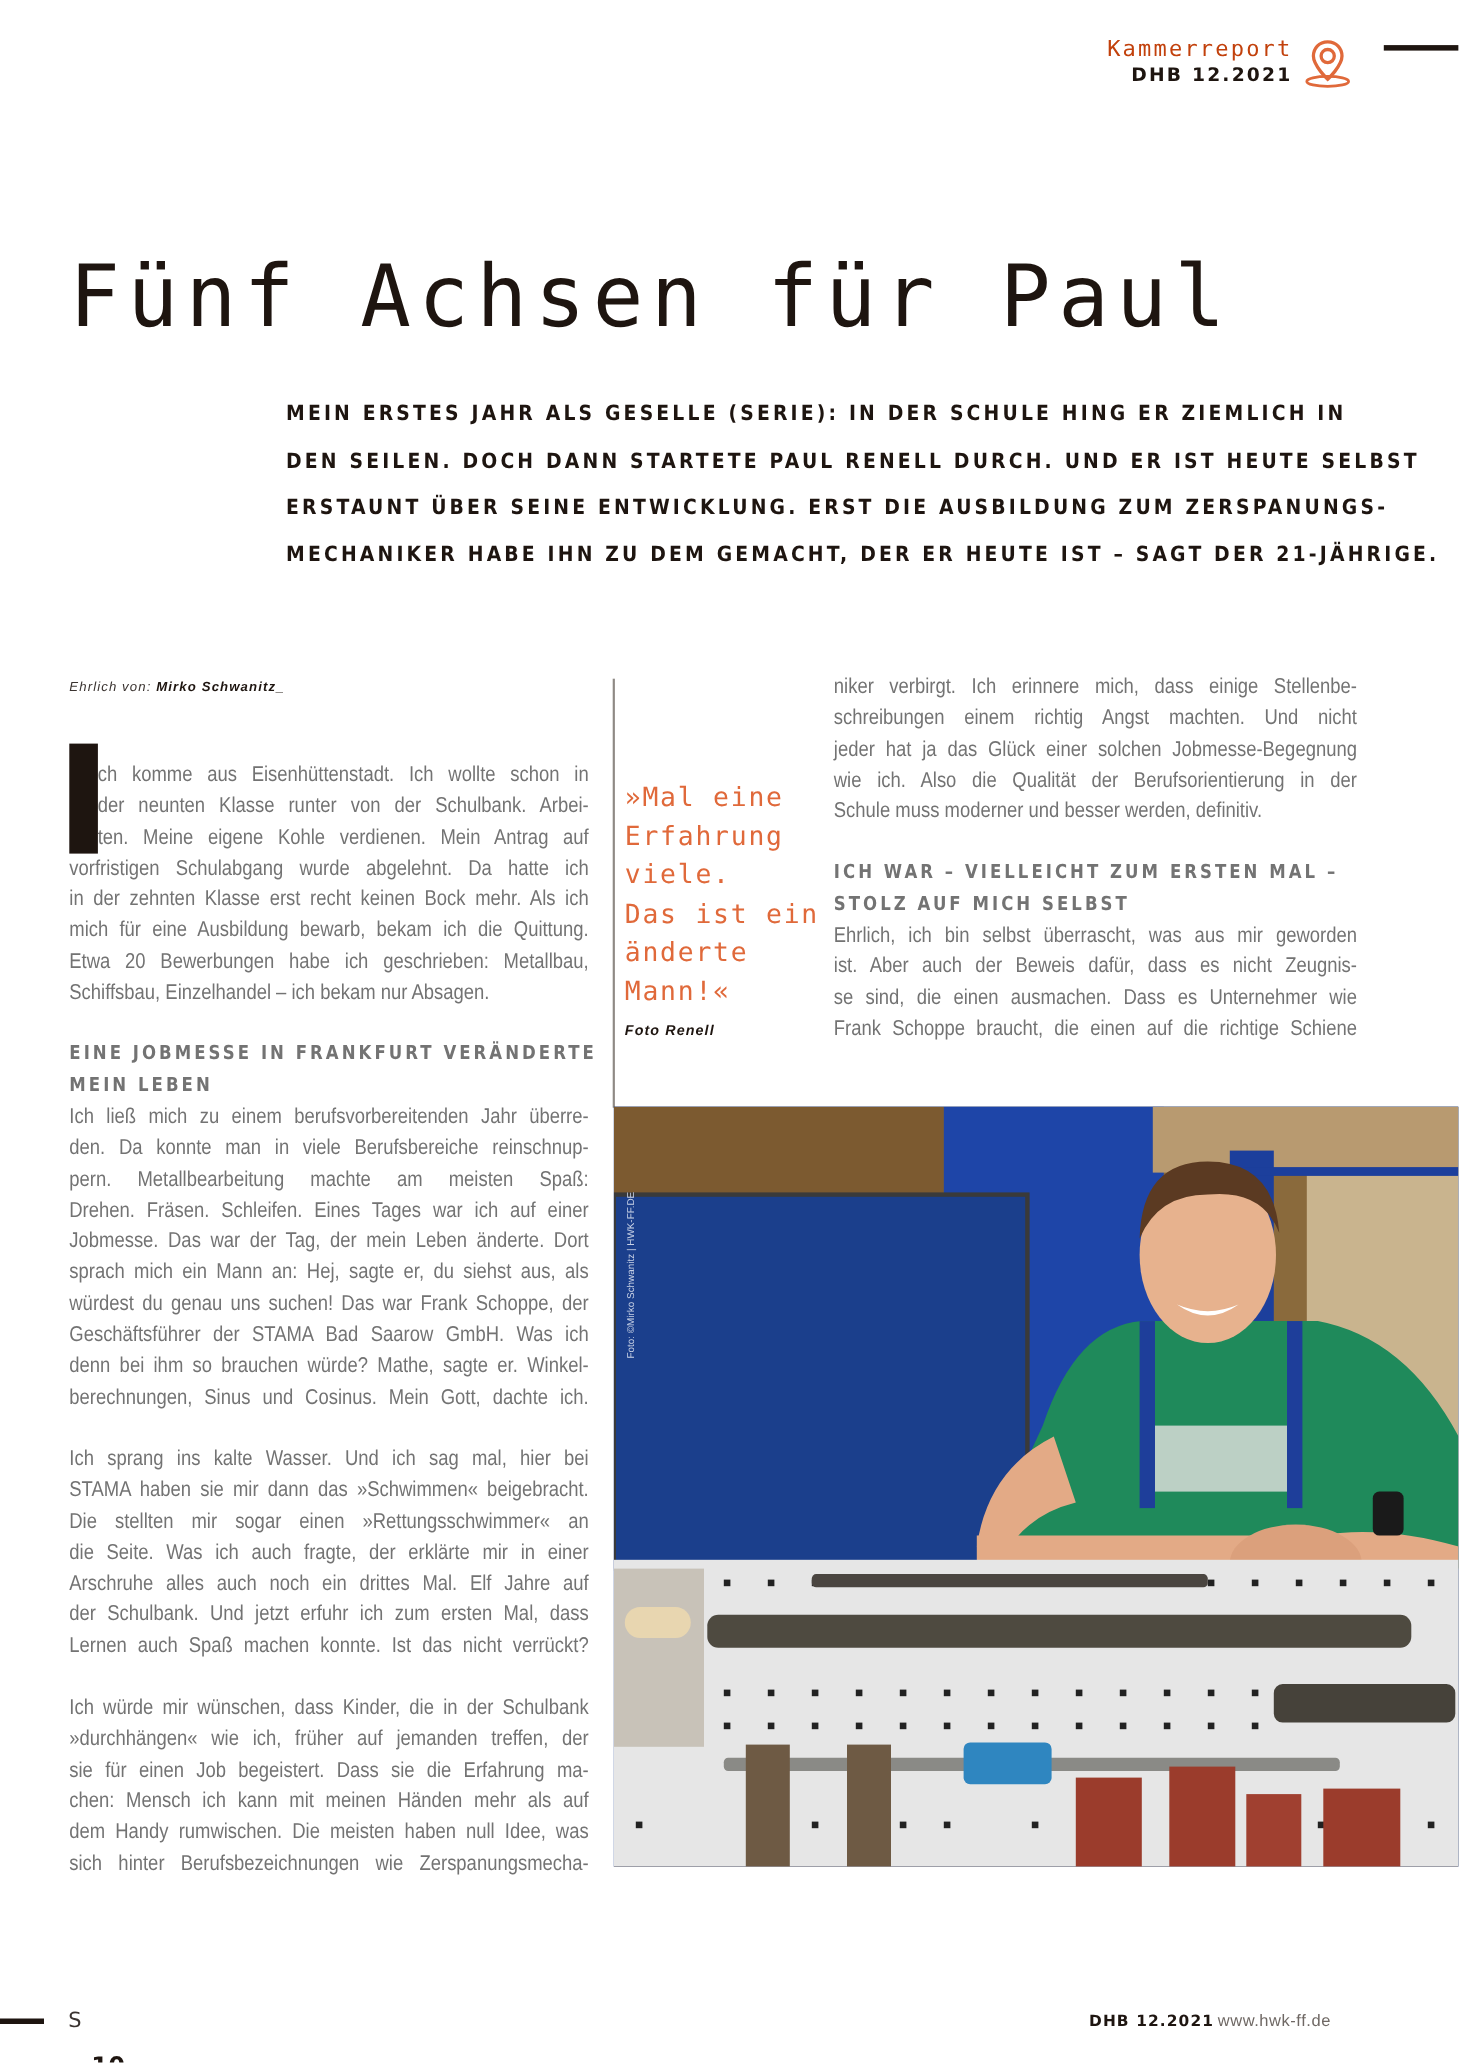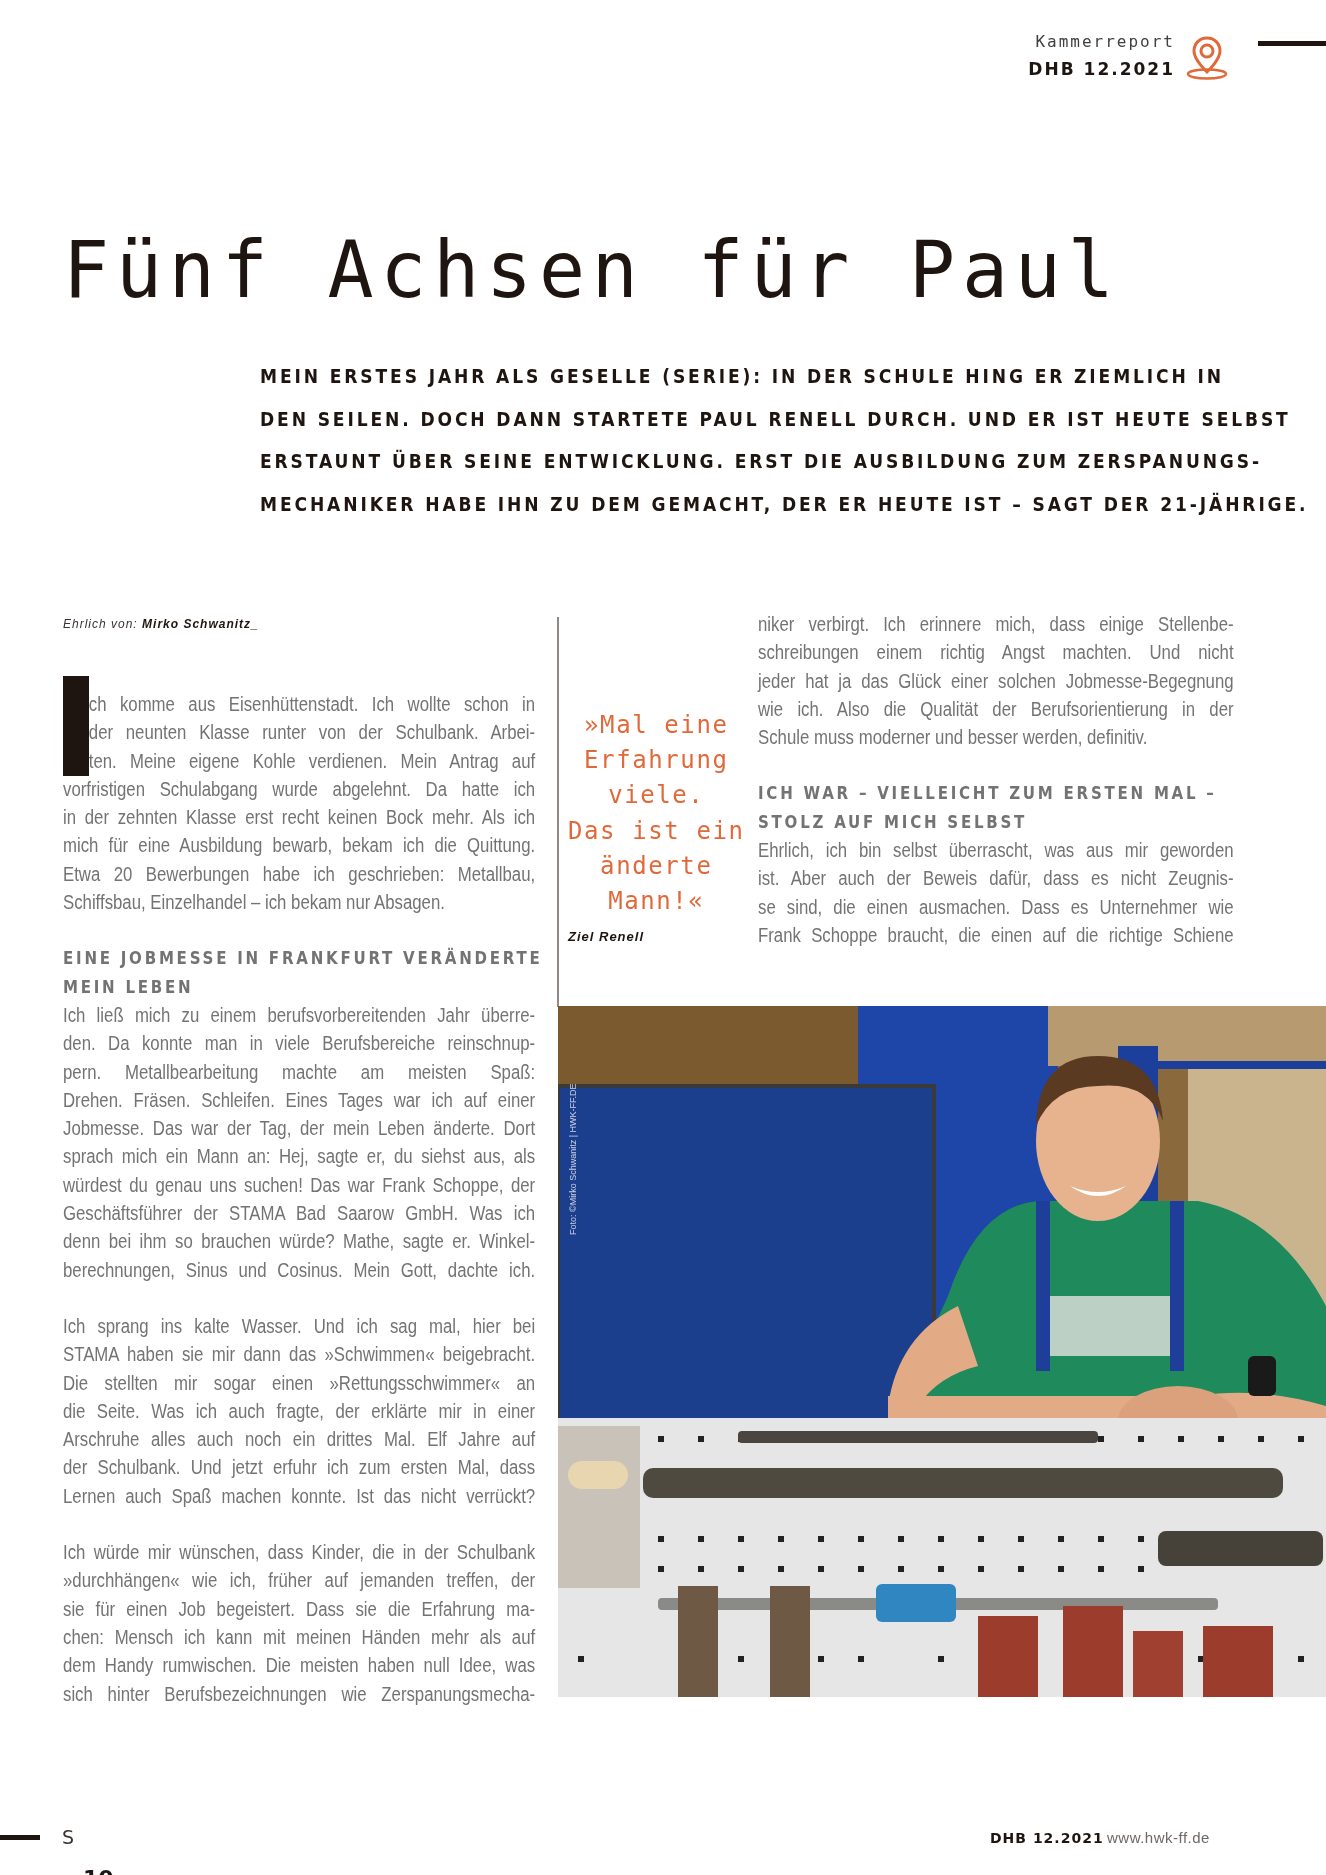--- a/index.html
+++ b/index.html
@@ -1,21 +1,21 @@
 <!DOCTYPE html>
 <html><head>
 <meta charset="utf-8">
 <style>
   html, body { margin: 0; padding: 0; background: #ffffff; }
   body { width: 1326px; height: 1875px; position: relative; overflow: hidden; color: #1e1510; font-family: "Liberation Sans", sans-serif; }
 
   .abs { position: absolute; }
 
   
-  .hdr-kicker { right: 151px; top: 32px; font-family: "DejaVu Sans Mono", monospace; font-size: 16px; letter-spacing: 2px; color: #404040; text-align: right; }
+  .hdr-kicker { right: 151px; top: 32px; font-family: "DejaVu Sans Mono", monospace; font-size: 20px; letter-spacing: 2px; color: #c2410c; text-align: right; }
   .hdr-issue { right: 151px; top: 59px; font-family: "DejaVu Sans", sans-serif; font-weight: bold; font-size: 17px; letter-spacing: 2px; color: #1e1510; text-align: right; }
   .hdr-pin { left: 1185px; top: 34px; width: 44px; height: 48px; }
   .hdr-rule { left: 1258px; top: 41px; width: 68px; height: 5px; background: #1e1510; }
 
   
   .title { left: 63px; top: 225px; font-family: "DejaVu Sans Mono", monospace; font-size: 78px; letter-spacing: 7px; color: #1e1510; white-space: nowrap; transform: scaleX(0.98); transform-origin: left; }
 
   
   .deck { left: 260px; top: 355px; width: 1000px; font-family: "DejaVu Sans", sans-serif; font-weight: bold; font-size: 19px; letter-spacing: 3.2px; line-height: 42.5px; color: #1e1510; transform: scaleX(0.9); transform-origin: left; }
   .deck span { display: block; white-space: nowrap; }
@@ -36,21 +36,21 @@
   .subhead { font-family: "DejaVu Sans", sans-serif; font-weight: bold; font-size: 17.5px; letter-spacing: 3.2px; line-height: 28.3px; display:block; white-space: nowrap; }
 
   
   .dropcap { left: 63px; top: 676px; width: 26px; height: 100px; background: #1e1510; }
 
   
   .vdivider { left: 557px; top: 617px; width: 2px; height: 390px; background: #8f8a85; }
 
   
   .pullquote { left: 568px; top: 708px; font-family: "DejaVu Sans Mono", monospace; font-size: 24px; line-height: 35.2px; letter-spacing: 1.6px; color: #e0693a; }
-  .pullquote span { display: block; white-space: nowrap; text-align: center; }
+  .pullquote span { display: block; white-space: nowrap; }
   .pq-author { left: 568px; top: 929px; font-family: "Liberation Sans", sans-serif; font-style: italic; font-weight: bold; font-size: 13px; letter-spacing: 1px; color: #1e1510; }
 
   
   .photo { left: 558px; top: 1006px; width: 768px; height: 691px; overflow: hidden; background: #1b3f8c; }
   .photo-credit { left: 568px; top: 1235px; transform: rotate(-90deg); transform-origin: left top; font-family: "Liberation Sans", sans-serif; font-size: 9px; color: #c9d2e6; white-space: nowrap; }
 
   
   .ftr-rule { left: 0; top: 1835px; width: 40px; height: 5px; background: #1e1510; }
   .ftr-s { left: 62px; top: 1826px; font-family: "DejaVu Sans", sans-serif; font-size: 19px; color: #3a3330; }
   .ftr-num { left: 83px; top: 1824px; font-family: "DejaVu Sans", sans-serif; font-weight: bold; font-size: 22px; color: #1e1510; margin-top: 42px; }
@@ -137,21 +137,21 @@
 <div class="abs vdivider"></div>
 
 <div class="abs pullquote">
   <span>»Mal eine</span>
   <span>Erfahrung</span>
   <span>viele.</span>
   <span>Das ist ein</span>
   <span>änderte</span>
   <span>Mann!«</span>
 </div>
-<div class="abs pq-author">Ziel Renell</div>
+<div class="abs pq-author">Foto Renell</div>
 
 <div class="abs col col-right">
   <div class="narrow-r">
     <span class="ln">niker verbirgt. Ich erinnere mich, dass einige Stellenbe-</span>
     <span class="ln">schreibungen einem richtig Angst machten. Und nicht</span>
     <span class="ln">jeder hat ja das Glück einer solchen Jobmesse-Begegnung</span>
     <span class="ln">wie ich. Also die Qualität der Berufsorientierung in der</span>
     <span class="ln" style="text-align-last:left;">Schule muss moderner und besser werden, definitiv.</span>
   </div>
   <div class="para-gap"></div>

